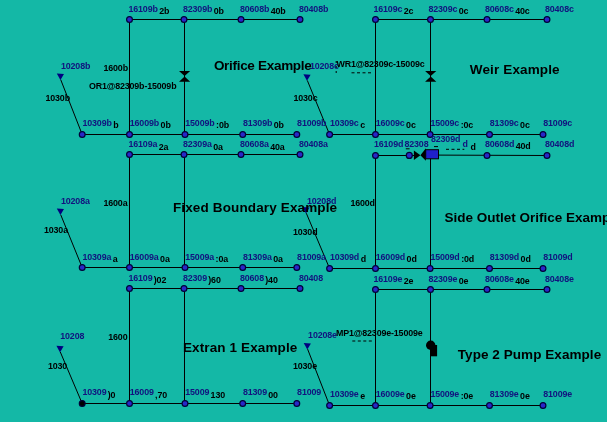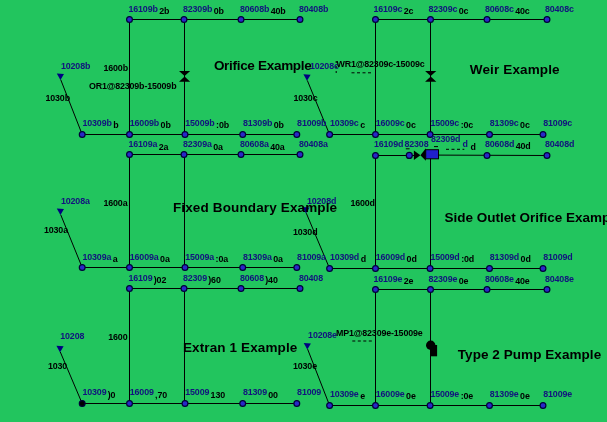--- a/index.html
+++ b/index.html
@@ -1,17 +1,17 @@
 <!DOCTYPE html>
 <html><head>
 <meta charset="utf-8">
 <title>Extran Example Networks</title>
 <style>
   html,body { margin:0; padding:0; background:#ffffff; }
-  #canvas { position:relative; width:607px; height:422px; background:#22c55e; overflow:hidden; }
+  #canvas { position:relative; width:607px; height:422px; background:#14b8a6; overflow:hidden; }
   text { font-family:"Liberation Sans", sans-serif; }
 </style>
 </head>
 <body>
 
 <div id="canvas">
 <svg width="607" height="422" viewBox="0 0 607 422" xmlns="http://www.w3.org/2000/svg">
 
 <line x1="129.5" y1="19.5" x2="300.0" y2="19.5" stroke="black" stroke-width="1.0"></line>
 

